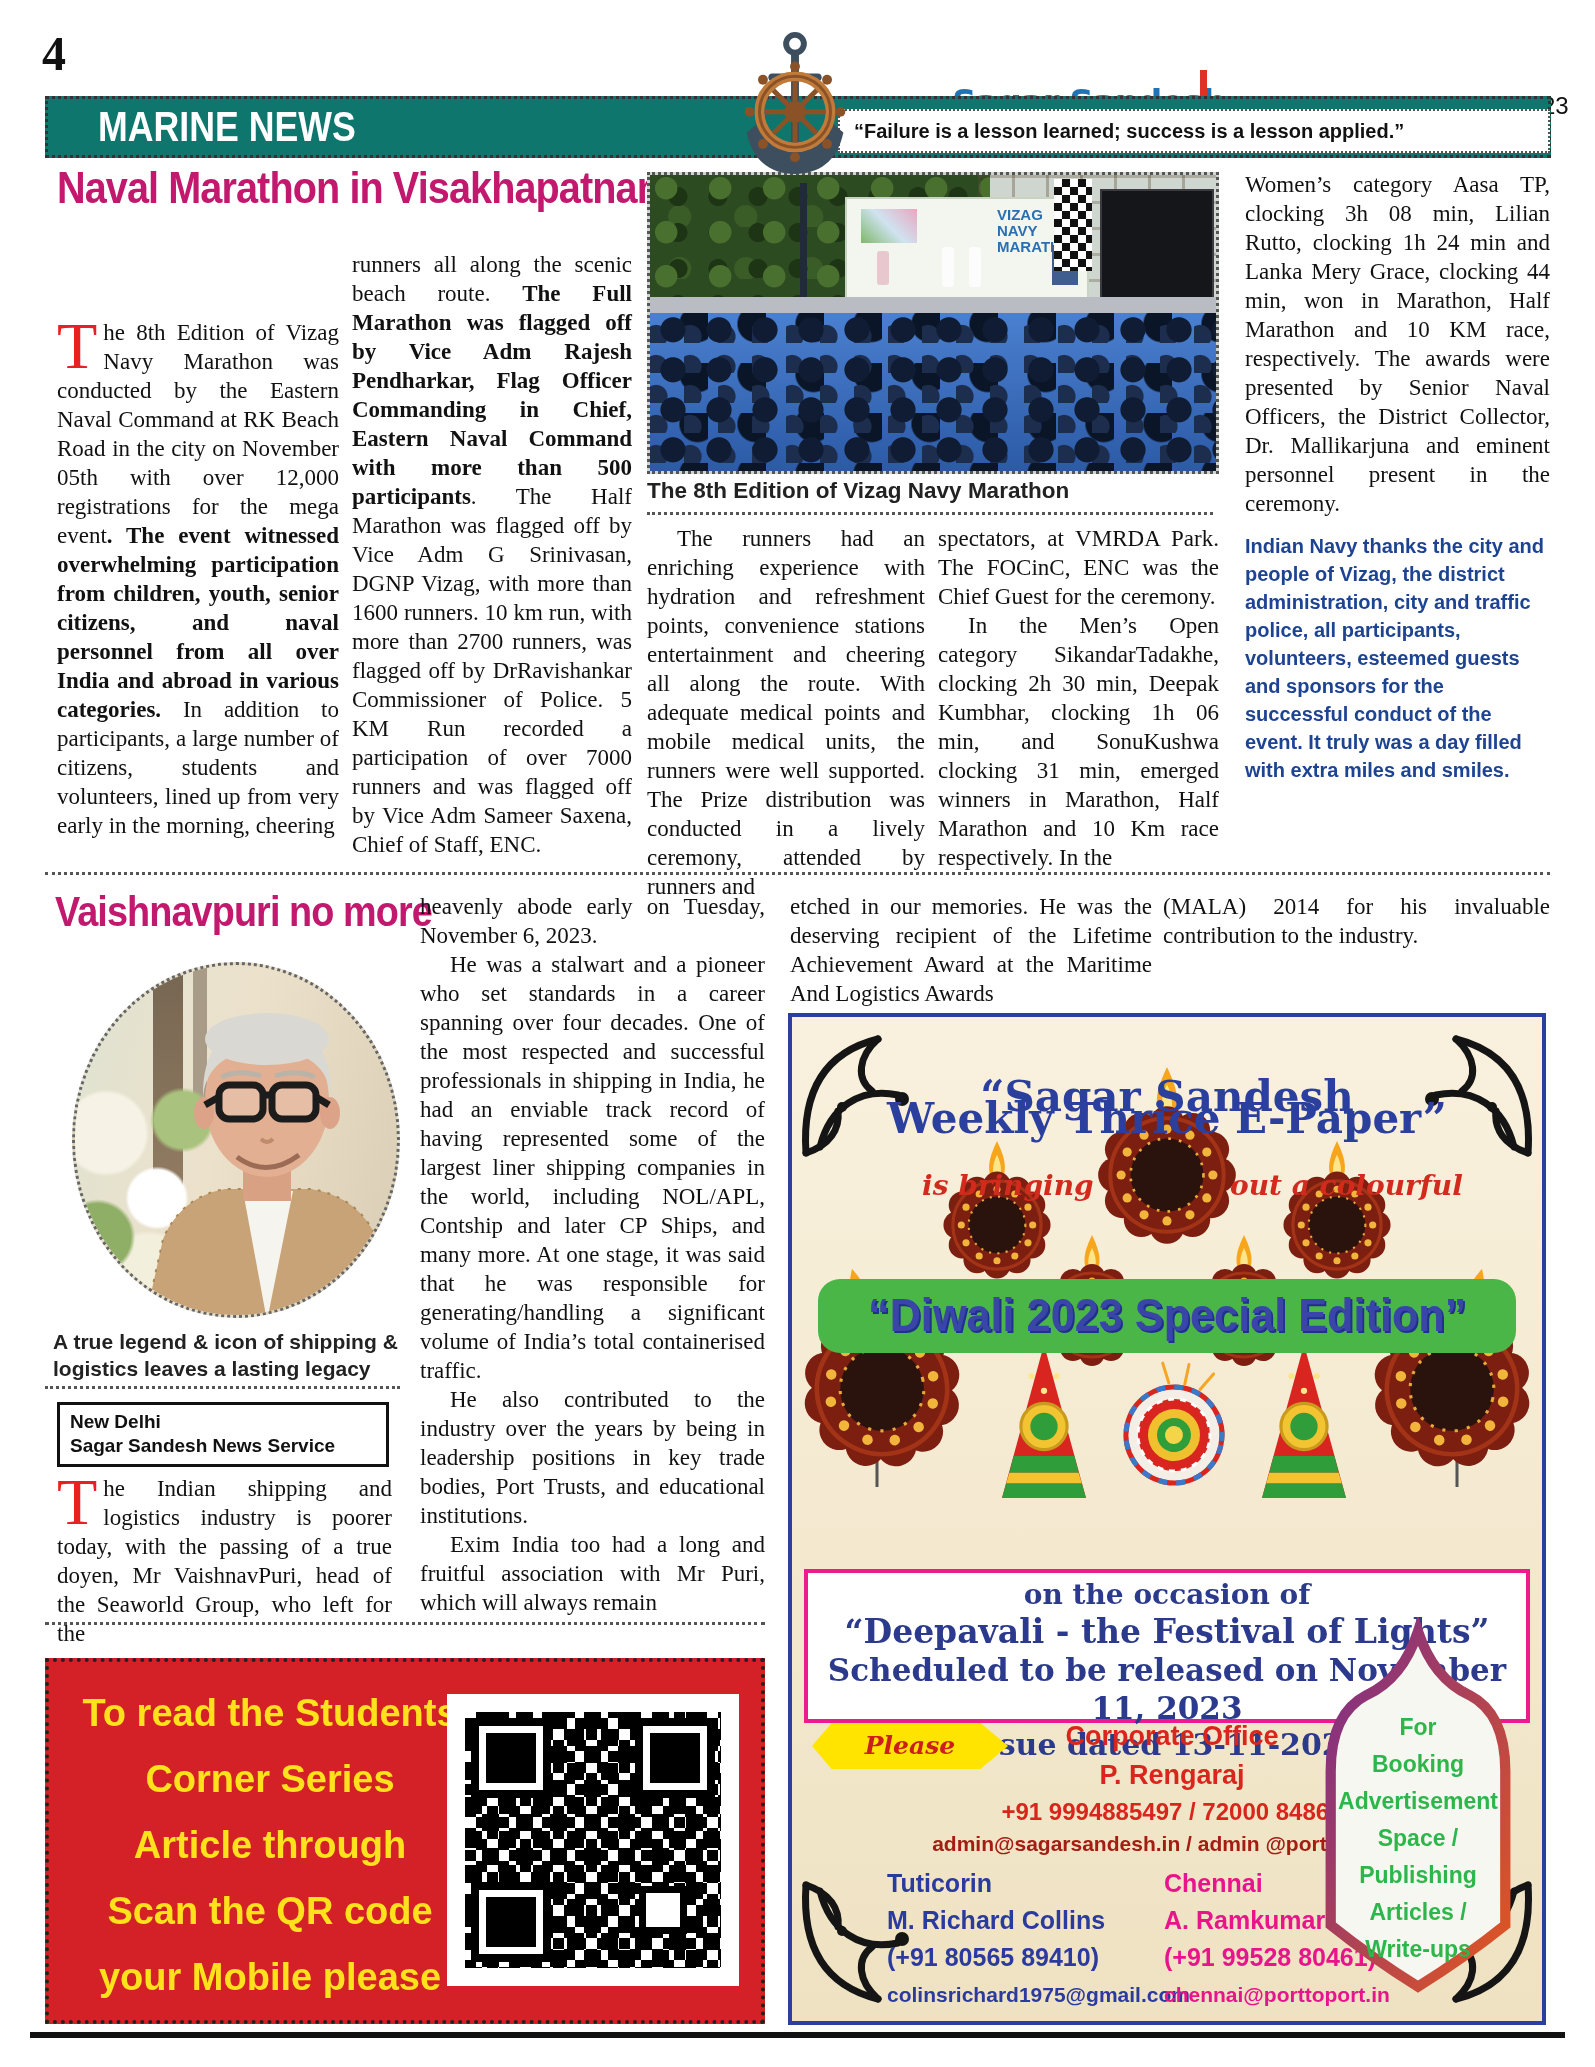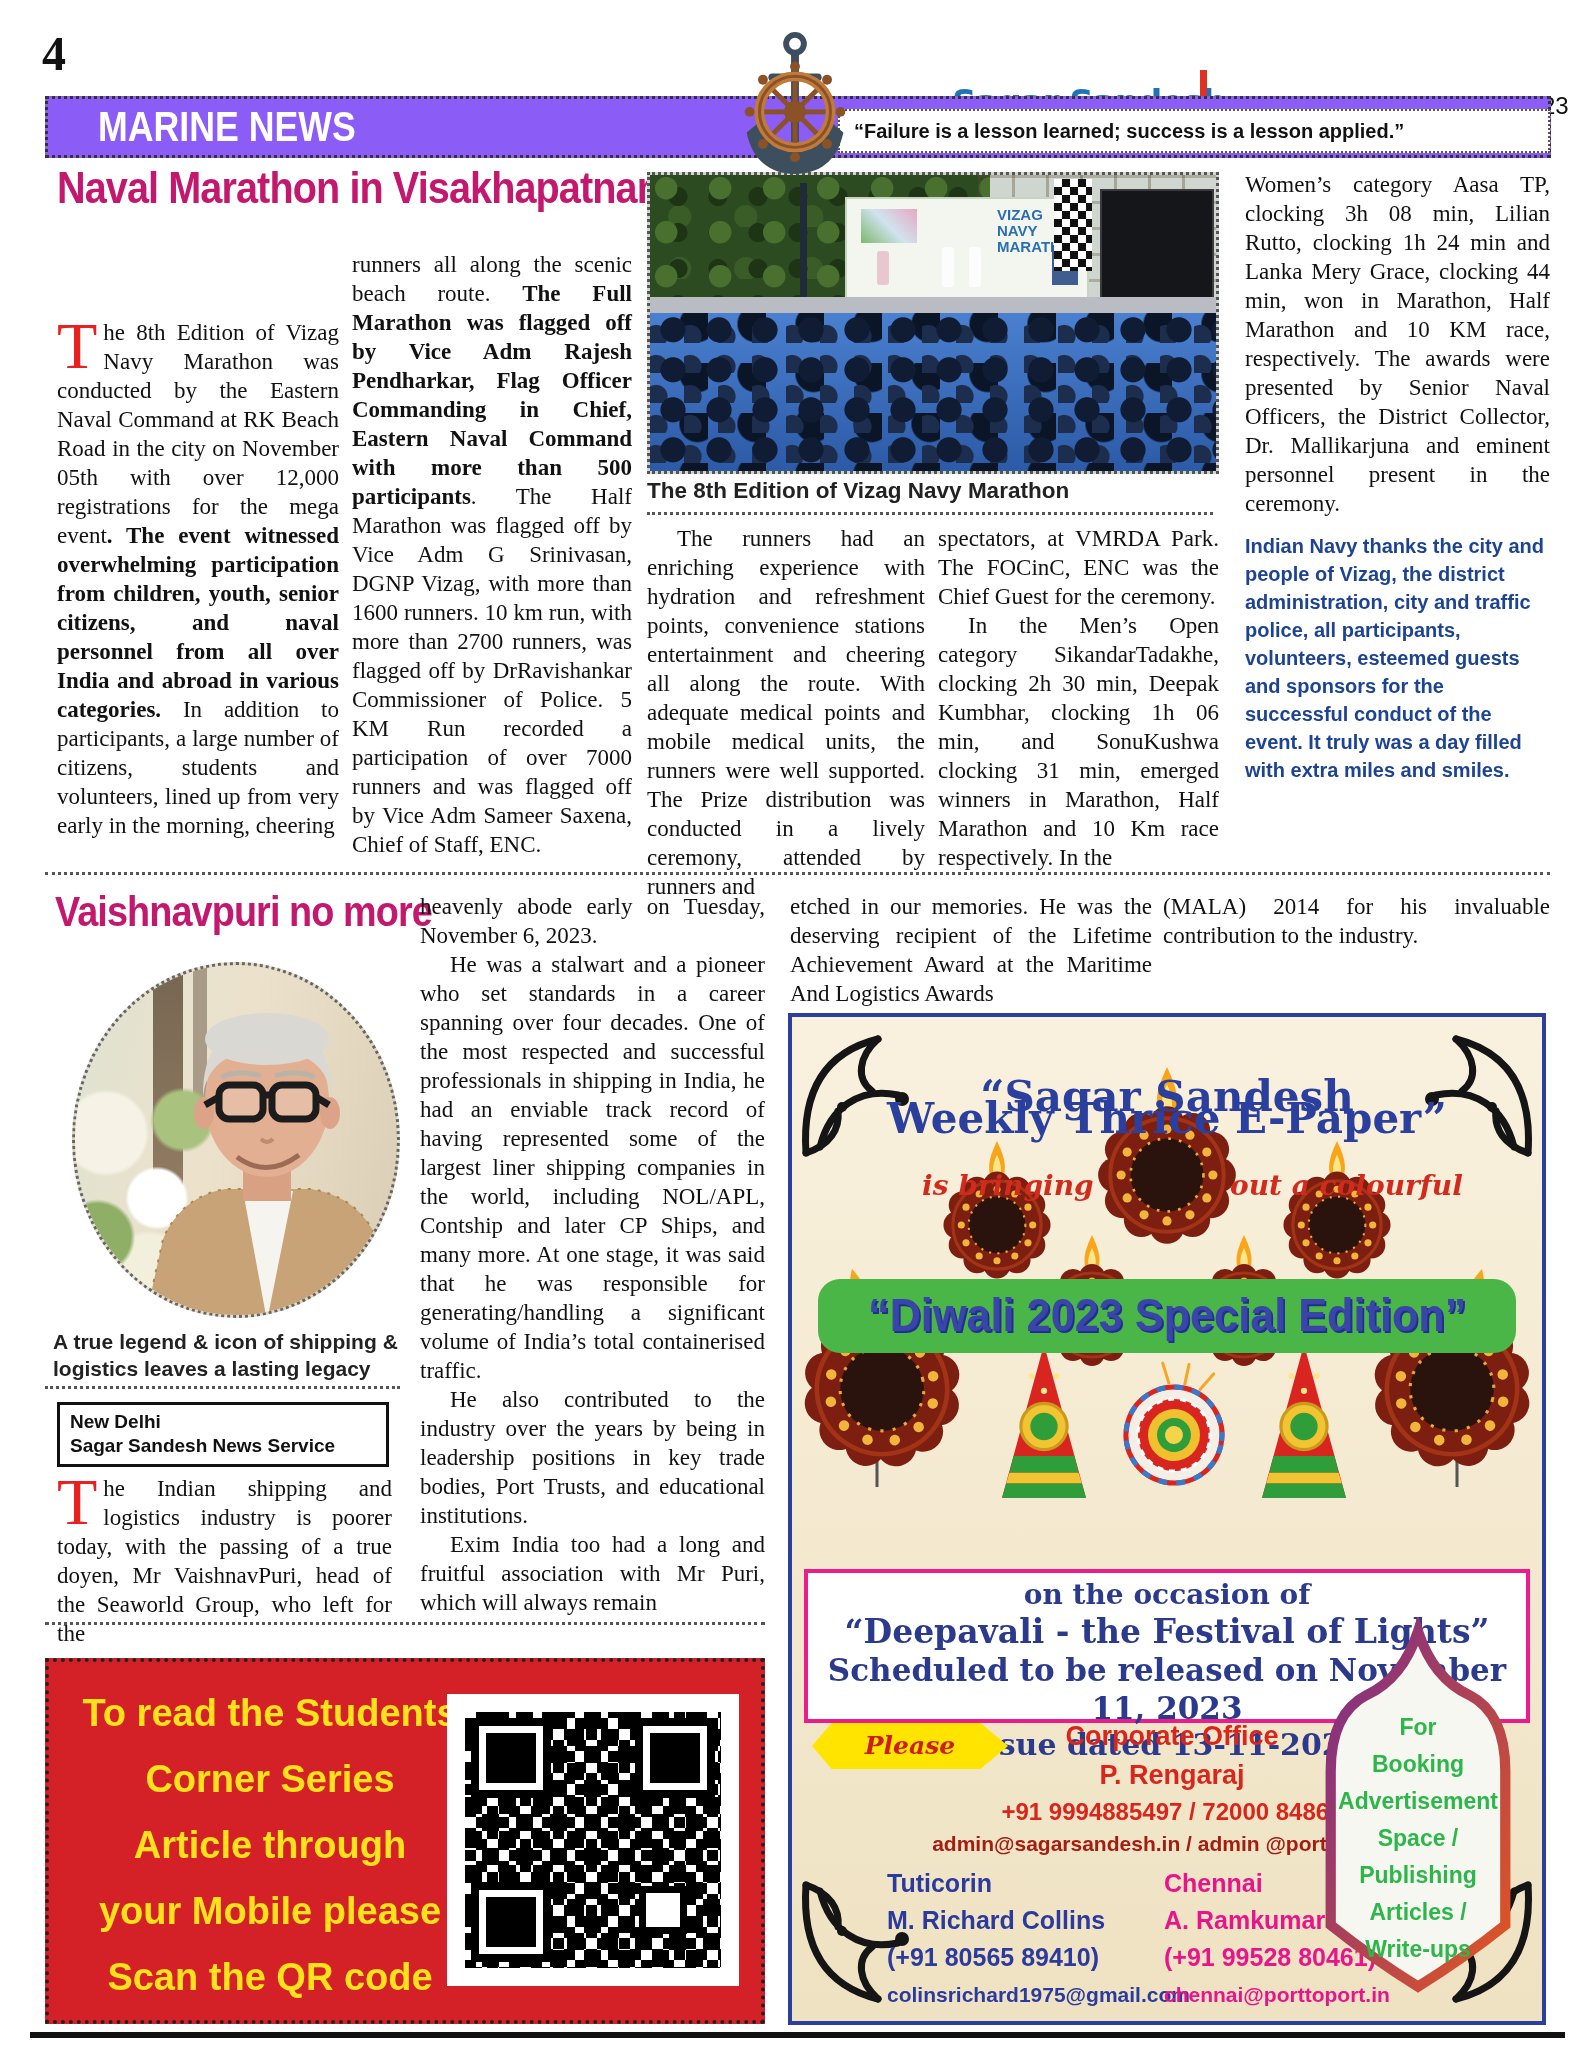--- a/index.html
+++ b/index.html
@@ -13,21 +13,21 @@
   .dropcap{float:left;color:#e8201f;font-size:66px;line-height:52px;padding:2px 6px 0 0;}
   .dotted-sep{border-top:3px dotted #555;height:0;}
   .dateline{border:3px solid #111;padding:5px 10px 6px 10px;background:#fff;}
   .dateline .l1{font-family:"Liberation Sans",sans-serif;font-weight:bold;font-size:19px;line-height:24px;}
   .dateline .l2{font-family:"Liberation Sans",sans-serif;font-weight:bold;font-size:19px;line-height:24px;}
   .headline{color:#c2186e;font-family:"Liberation Sans",sans-serif;font-weight:bold;
             transform-origin:left center;transform:scaleX(.9);white-space:nowrap;letter-spacing:-1px;}
   .hl-blue{color:#1d4393;font-family:"Liberation Sans",sans-serif;font-weight:bold;
            font-size:20px;line-height:28px;text-align:left;}
   
-  .banner{background:#8b5cf6;border:3px dotted #333;}
+  .banner{background:#0f766e;border:3px dotted #333;}
   .banner-title{color:#fff;font-family:"Liberation Sans",sans-serif;font-weight:bold;font-size:42px;
                 line-height:56px;transform-origin:left center;transform:scaleX(.85);white-space:nowrap;}
   .quote-box{background:#fff;border:2px dotted #555;font-family:"Liberation Sans",sans-serif;
              font-weight:bold;font-size:20px;line-height:40px;padding-left:14px;}
   
   .photo{border:3px dotted #555;overflow:hidden;background:#cfd6cf;}
   .foliage{background-color:#2d4b21;
     background-image:radial-gradient(circle at 30% 30%,#49702f 0 22%,transparent 24%),
       radial-gradient(circle at 70% 60%,#1d3515 0 26%,transparent 28%),
       radial-gradient(circle at 45% 80%,#3a5c26 0 20%,transparent 22%);
@@ -410,22 +410,22 @@
         <div class="badge-line">Write-ups</div>
       </div>
     </div>
   </div>
 
   <div class="abs qr-red" style="left:45px;top:1658px;width:712px;height:358px;">
     <div class="abs" style="left:6px;top:18px;width:430px;">
       <div class="qr-line">To read the Students</div>
       <div class="qr-line">Corner Series</div>
       <div class="qr-line">Article through</div>
+      <div class="qr-line">Scan the QR code</div>
       <div class="qr-line">your Mobile please</div>
-      <div class="qr-line">Scan the QR code</div>
     </div>
     <div class="abs qr-white" style="right:22px;top:32px;width:292px;height:292px;">
       <div class="qr-pattern"></div>
       <div class="finder" style="left:24px;top:24px;width:64px;height:64px;"></div>
       <div class="finder" style="right:24px;top:24px;width:64px;height:64px;"></div>
       <div class="finder" style="left:24px;bottom:24px;width:64px;height:64px;"></div>
       <div class="abs" style="right:52px;bottom:52px;width:34px;height:34px;border:7px solid #000;background:#fff;"></div>
     </div>
   </div>
 

